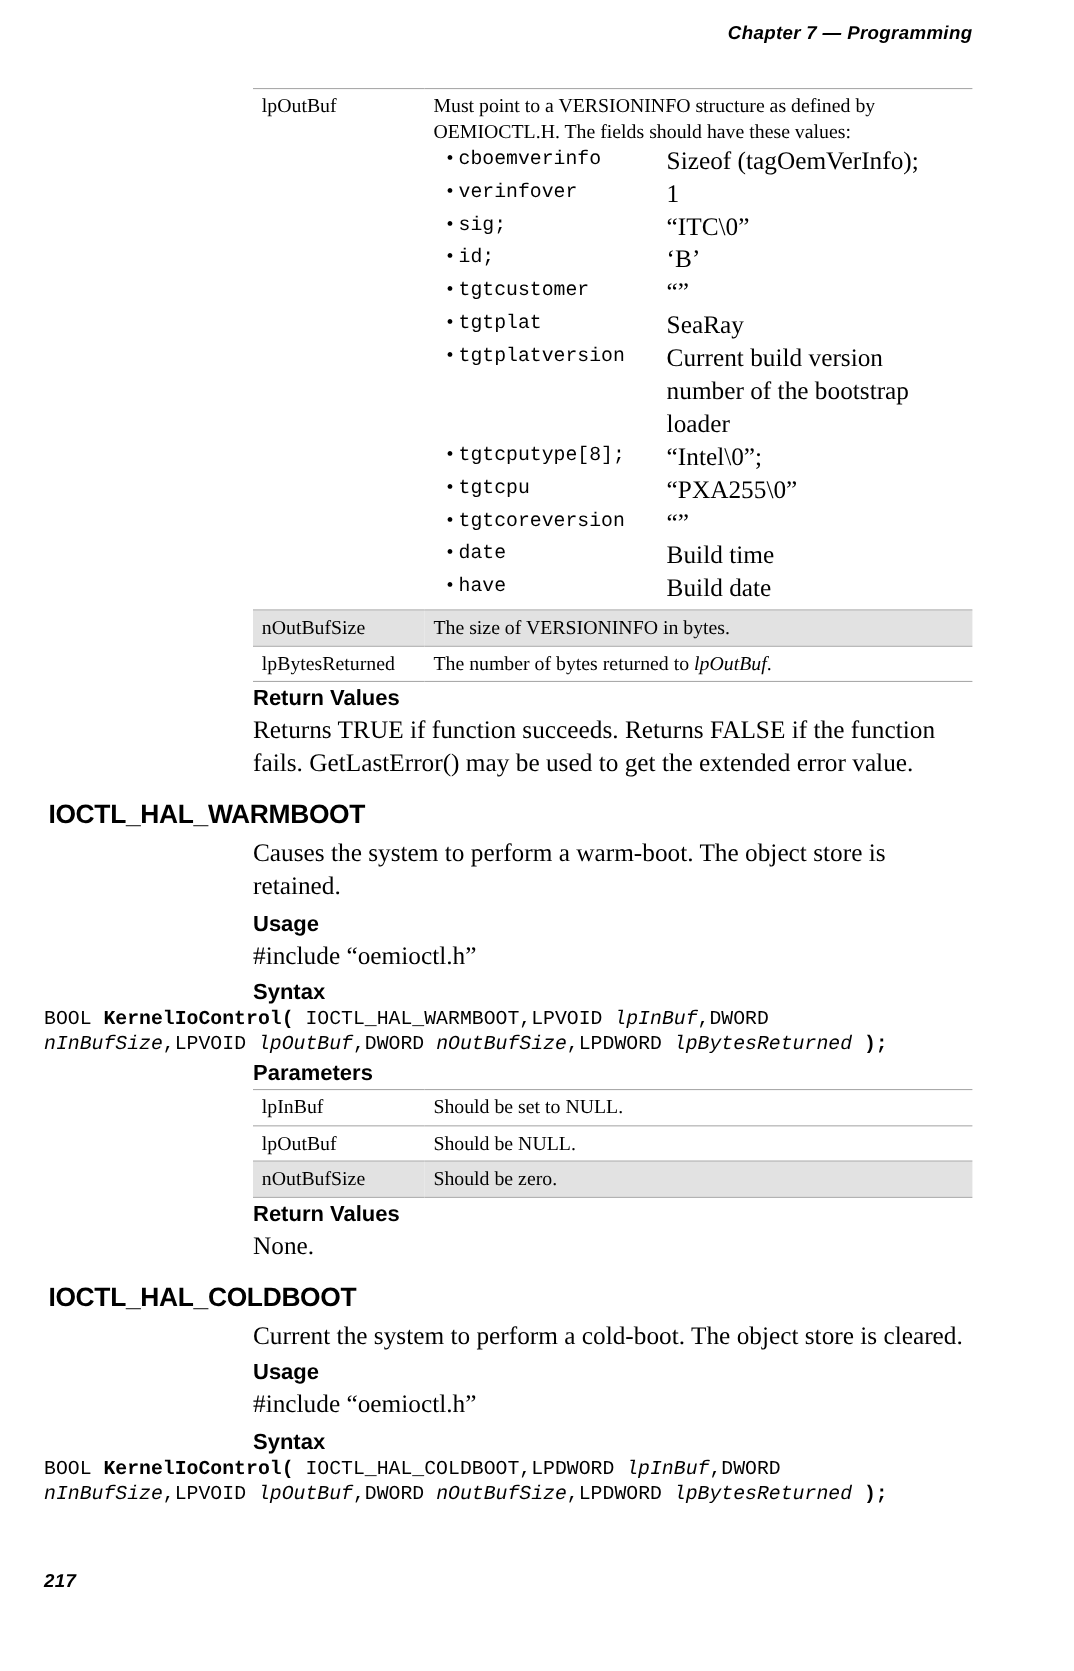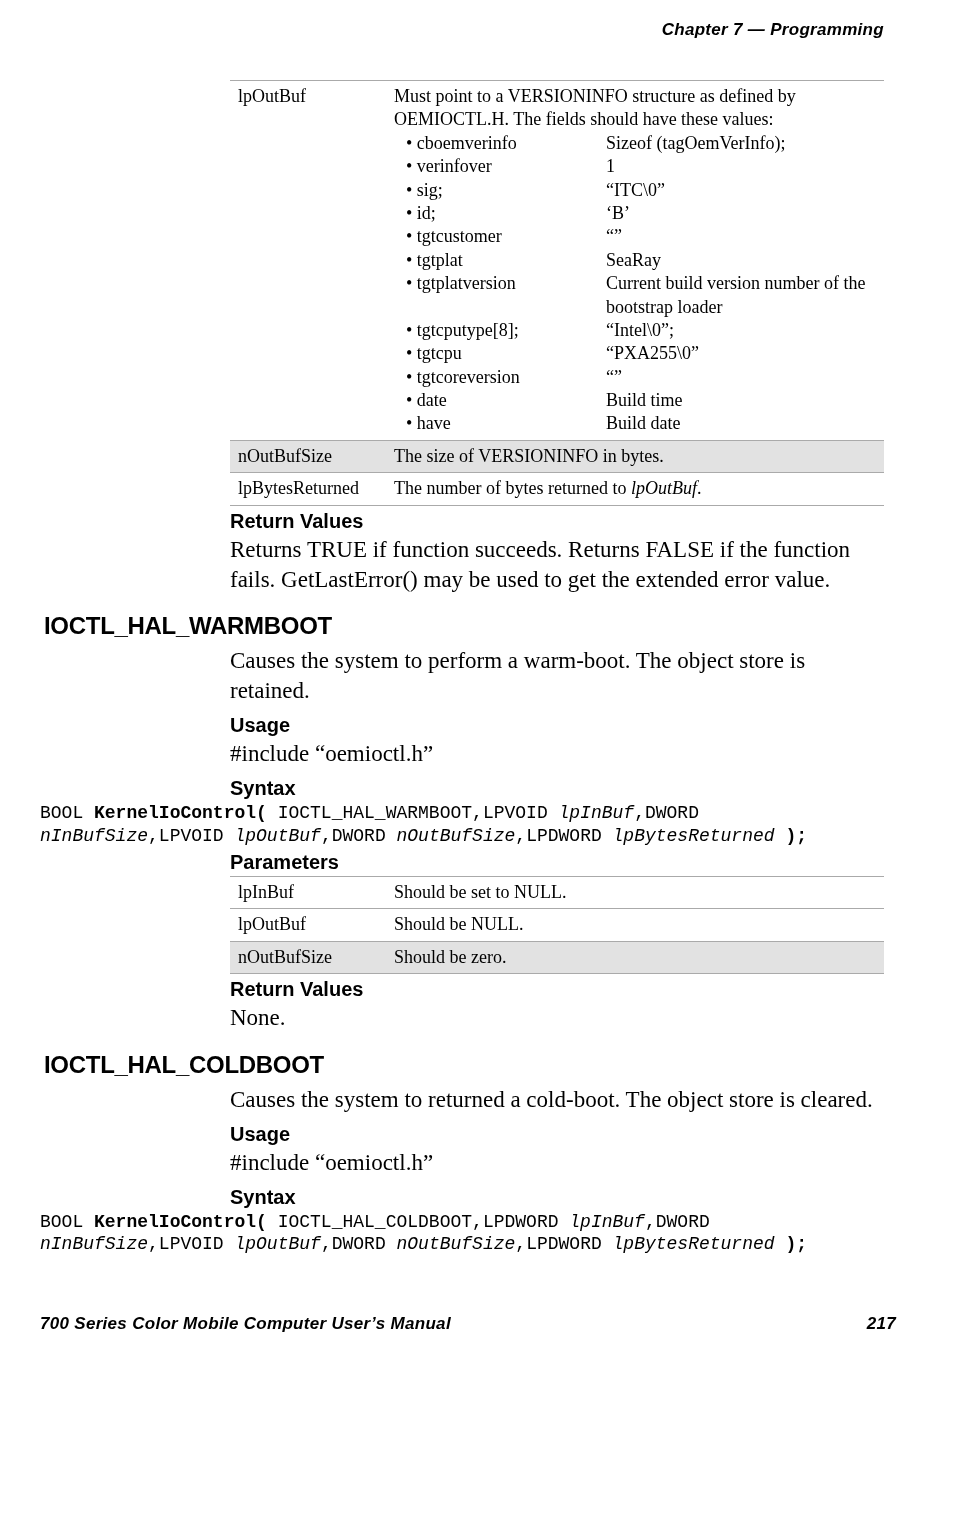--- a/index.html
+++ b/index.html
@@ -44,30 +44,30 @@
   table.param-table td.name {
     width: 140px;
   }
   .fields-table {
     display: grid;
     grid-template-columns: 200px auto;
     margin-left: 12px;
     row-gap: 0px;
   }
   .fields-table .k {
-    font-family: Liberation Serif, serif;
+    font-family: Liberation Mono, monospace;
     font-size: 18px;
   }
   .fields-table .k::before {
     content: "• ";
     font-family: "Times New Roman", serif;
   }
   .fields-table .v {
     font-family: "Times New Roman", serif;
-    font-size: 18px;
+    font-size: 23px;
   }
   .section-h {
     font-family: Arial, Helvetica, sans-serif;
     font-weight: bold;
     font-size: 20px;
     margin-top: 4px;
     margin-bottom: 2px;
   }
   .body-text {
     font-size: 23px;
@@ -200,27 +200,26 @@
     </tbody>
       </table>
 
     <div class="section-h">Return Values</div>
     <div class="body-text">None.</div>
   </div>
 
   <div class="h2">IOCTL_HAL_COLDBOOT</div>
 
   <div class="indent">
-    <div class="body-text">Causes the system to returned a cold-boot. The object store is cleared.</div>
+    <div class="body-text">Current the system to perform a cold-boot. The object store is cleared.</div>
     <div class="section-h">Usage</div>
     <div class="body-text">#include “oemioctl.h”</div>
     <div class="section-h">Syntax</div>
   </div>
 
   <div class="code-full"><span>BOOL </span><span class="b">KernelIoControl(</span><span> IOCTL_HAL_COLDBOOT,LPDWORD </span><span class="i">lpInBuf</span><span>,DWORD
 </span><span class="i">nInBufSize</span><span>,LPVOID </span><span class="i">lpOutBuf</span><span>,DWORD </span><span class="i">nOutBufSize</span><span>,LPDWORD </span><span class="i">lpBytesReturned</span><span class="b"> );</span></div>
 
 </div>
 
 <div class="footer">
-  <span>700 Series Color Mobile Computer User’s Manual</span>
   <span>217</span>
 </div>
 
 </body></html>

